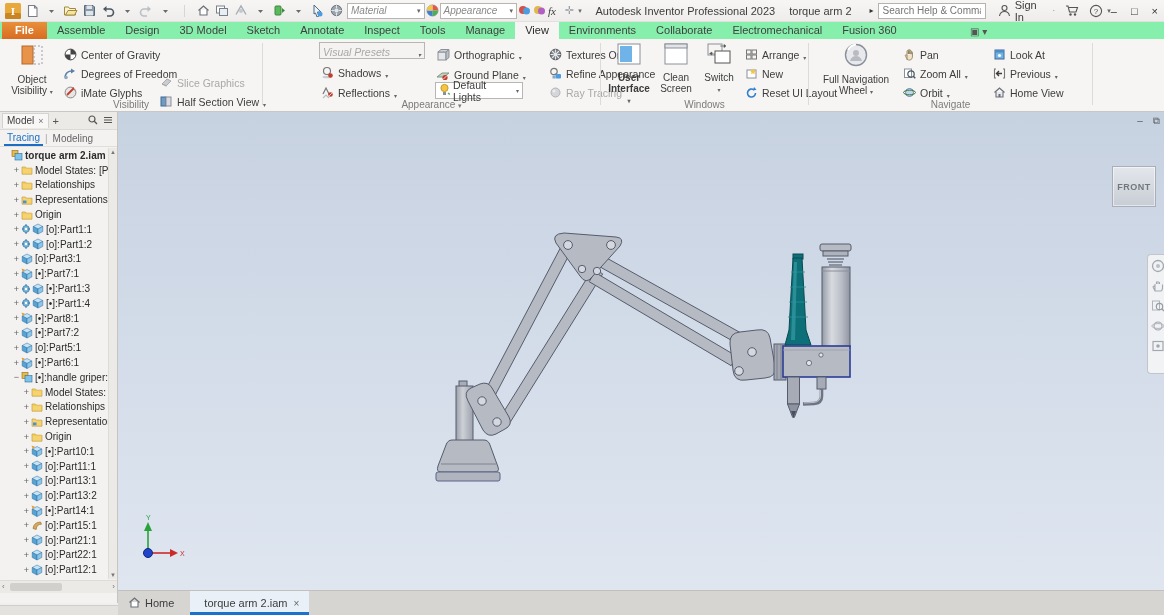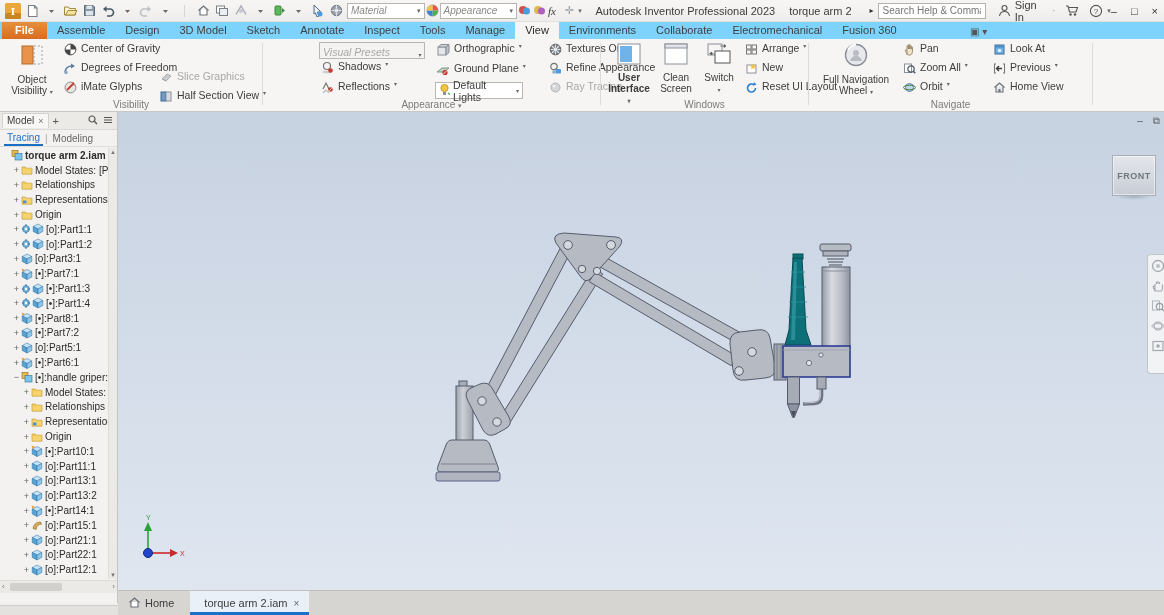--- a/index.html
+++ b/index.html
@@ -17,35 +17,35 @@
   .doc-title { font-size:11px; color:#3c3c3c; margin-left:14px; white-space:nowrap;}
   .search-wrap { display:flex; align-items:center; margin-left:18px; }
   .search-arrow { font-size:8px; color:#333; margin-right:4px; }
   .search-box { width:108px; height:16px; border:1px solid #b5b3b0; background:#fff; font-size:10px; color:#666; padding:0 4px; font-family:"Liberation Sans",sans-serif;}
   .signin { display:flex; align-items:center; gap:4px; margin-left:12px; font-size:11px; color:#3c3c3c;}
   .tb-ico { display:inline-flex; width:16px; height:16px; align-items:center; justify-content:center; }
   .win-ctl { display:flex; gap:14px; margin-left:auto; padding-right:2px; color:#333; font-size:11px; }
   .win-ctl span { cursor:default; }
 
   
-  .tabrow { position:absolute; left:0; top:22px; width:1164px; height:17px; background:#7dd3fc; display:flex; align-items:flex-end; padding-left:2px; z-index:29;}
+  .tabrow { position:absolute; left:0; top:22px; width:1164px; height:17px; background:#86efac; display:flex; align-items:flex-end; padding-left:2px; z-index:29;}
   .rtab { font-size:11px; color:#3f3f3f; padding:2px 10px 3px; white-space:nowrap; cursor:default; }
   .rtab.file-tab { color:#fff; background:linear-gradient(#e7903c,#d96c20); font-weight:bold; padding:2px 13px 3px; }
   .rtab.active { background:#f6f5f3; color:#2b2b2b; }
   .rtab-extra { font-size:10px; color:#555; padding:2px 8px 3px; }
 
   
   .ribbon { position:absolute; left:0; top:39px; width:1164px; height:73px; background:#f6f5f3; border-bottom:1px solid #c9c7c3; z-index:28;}
   .rpanel { position:absolute; top:0; height:72px; }
   .rpanel .plabel { position:absolute; bottom:1px; left:0; right:0; text-align:center; font-size:10px; color:#7c7b78; }
   .psep { position:absolute; top:4px; width:1px; height:62px; background:#dddbd7; }
   .bigbtn { position:absolute; top:3px; display:flex; flex-direction:column; align-items:center; width:56px; cursor:default;}
   .bigbtn .blabel { font-size:10px; color:#3c3c3c; text-align:center; line-height:11px; margin-top:2px;}
   .bigbtn .bdd { font-size:6px; color:#666; }
-  .ritem { display:flex; align-items:flex-start; height:19px; font-size:10.5px; color:#3c3c3c; white-space:nowrap; cursor:default;}
+  .ritem { display:flex; align-items:flex-end; height:19px; font-size:10.5px; color:#3c3c3c; white-space:nowrap; cursor:default;}
   .ritem .ico { width:16px; height:14px; display:inline-flex; align-items:center; justify-content:center; margin-right:3px; flex:0 0 16px;}
   .ritem .dd { font-size:6px; color:#666; margin-left:4px; }
   .ritem.disabled { color:#a9a8a5; }
   .rcol { position:absolute; top:3px; display:flex; flex-direction:column; }
   .rcombo { height:17px; border:1px solid #b8b6b2; background:#fff; display:flex; align-items:center; font-size:10.5px; padding:0 3px; color:#3c3c3c;}
   .rcombo.disabled { color:#a9a8a5; font-style:italic; background:#f4f3f1;}
   .rcombo .dd { margin-left:auto; font-size:6px; color:#666; padding-left:4px;}
 
   
   .browser { position:absolute; left:0; top:112px; width:118px; bottom:12px; background:#f3f2f0; border-right:1px solid #c6c4c0; z-index:20; }
@@ -68,21 +68,21 @@
   .vscroll .up { position:absolute; top:1px; left:0; right:0;}
   .vscroll .dn { position:absolute; bottom:1px; left:0; right:0;}
   .hscroll { position:absolute; left:0; right:0; bottom:10px; height:13px; background:#eceae7; border-top:1px solid #dedcd8; font-size:8px; color:#777;}
   .hscroll .la { position:absolute; left:2px; top:1px;}
   .hscroll .ra { position:absolute; right:2px; top:1px;}
   .hscroll .thumb { position:absolute; left:10px; top:2px; width:52px; height:8px; background:#d2d0cc; border-radius:2px;}
 
   
   .viewport { position:absolute; left:118px; top:112px; right:0; bottom:25px; background:linear-gradient(180deg,#c7d2e1 0%,#d2dbe8 45%,#dfe6f0 100%); overflow:hidden; z-index:10;}
   .doc-ctl { position:absolute; top:3px; right:4px; display:flex; gap:10px; color:#5a5f66; font-size:10px; z-index:12;}
-  .viewcube { position:absolute; left:994px; top:43px; width:44px; height:41px; background:linear-gradient(#e3e7ec,#c8cdd5); border:1px solid #a9afb8; box-shadow:inset 0 0 0 1px rgba(255,255,255,.5); display:flex; align-items:center; justify-content:center; font-size:9px; font-weight:bold; color:#70777f; letter-spacing:.5px; z-index:11;}
+  .viewcube { position:absolute; left:994px; top:54px; width:44px; height:41px; background:linear-gradient(#e3e7ec,#c8cdd5); border:1px solid #a9afb8; box-shadow:inset 0 0 0 1px rgba(255,255,255,.5); display:flex; align-items:center; justify-content:center; font-size:9px; font-weight:bold; color:#70777f; letter-spacing:.5px; z-index:11;}
   .cube-shadow { position:absolute; left:997px; top:81px; width:38px; height:7px; background:radial-gradient(ellipse at center, rgba(100,110,125,.35), rgba(100,110,125,0) 70%); z-index:10;}
   .navbar-clip { position:absolute; right:0; top:142px; width:17px; height:120px; background:rgba(243,244,245,.92); border:1px solid #c2c6cb; border-right:none; border-radius:4px 0 0 4px; display:flex; flex-direction:column; align-items:flex-start; padding:4px 0 0 3px; gap:6px; z-index:11;}
   .navbar-clip .nvi { width:14px; height:14px; opacity:.75;}
   .model-svg { position:absolute; inset:0; width:100%; height:100%; }
 
   
   .doctabs { position:absolute; left:118px; right:0; bottom:0; height:25px; background:#d7d5d2; display:flex; align-items:stretch; z-index:20; border-top:1px solid #c2c0bc;}
   .dtab { display:flex; align-items:center; gap:4px; font-size:11px; color:#3c3c3c; padding:0 10px; position:relative; cursor:default;}
   .dtab.active { background:#e9f0f8; }
   .dtab.active::after { content:""; position:absolute; left:0; right:0; bottom:0; height:3px; background:#1b72c8; }

